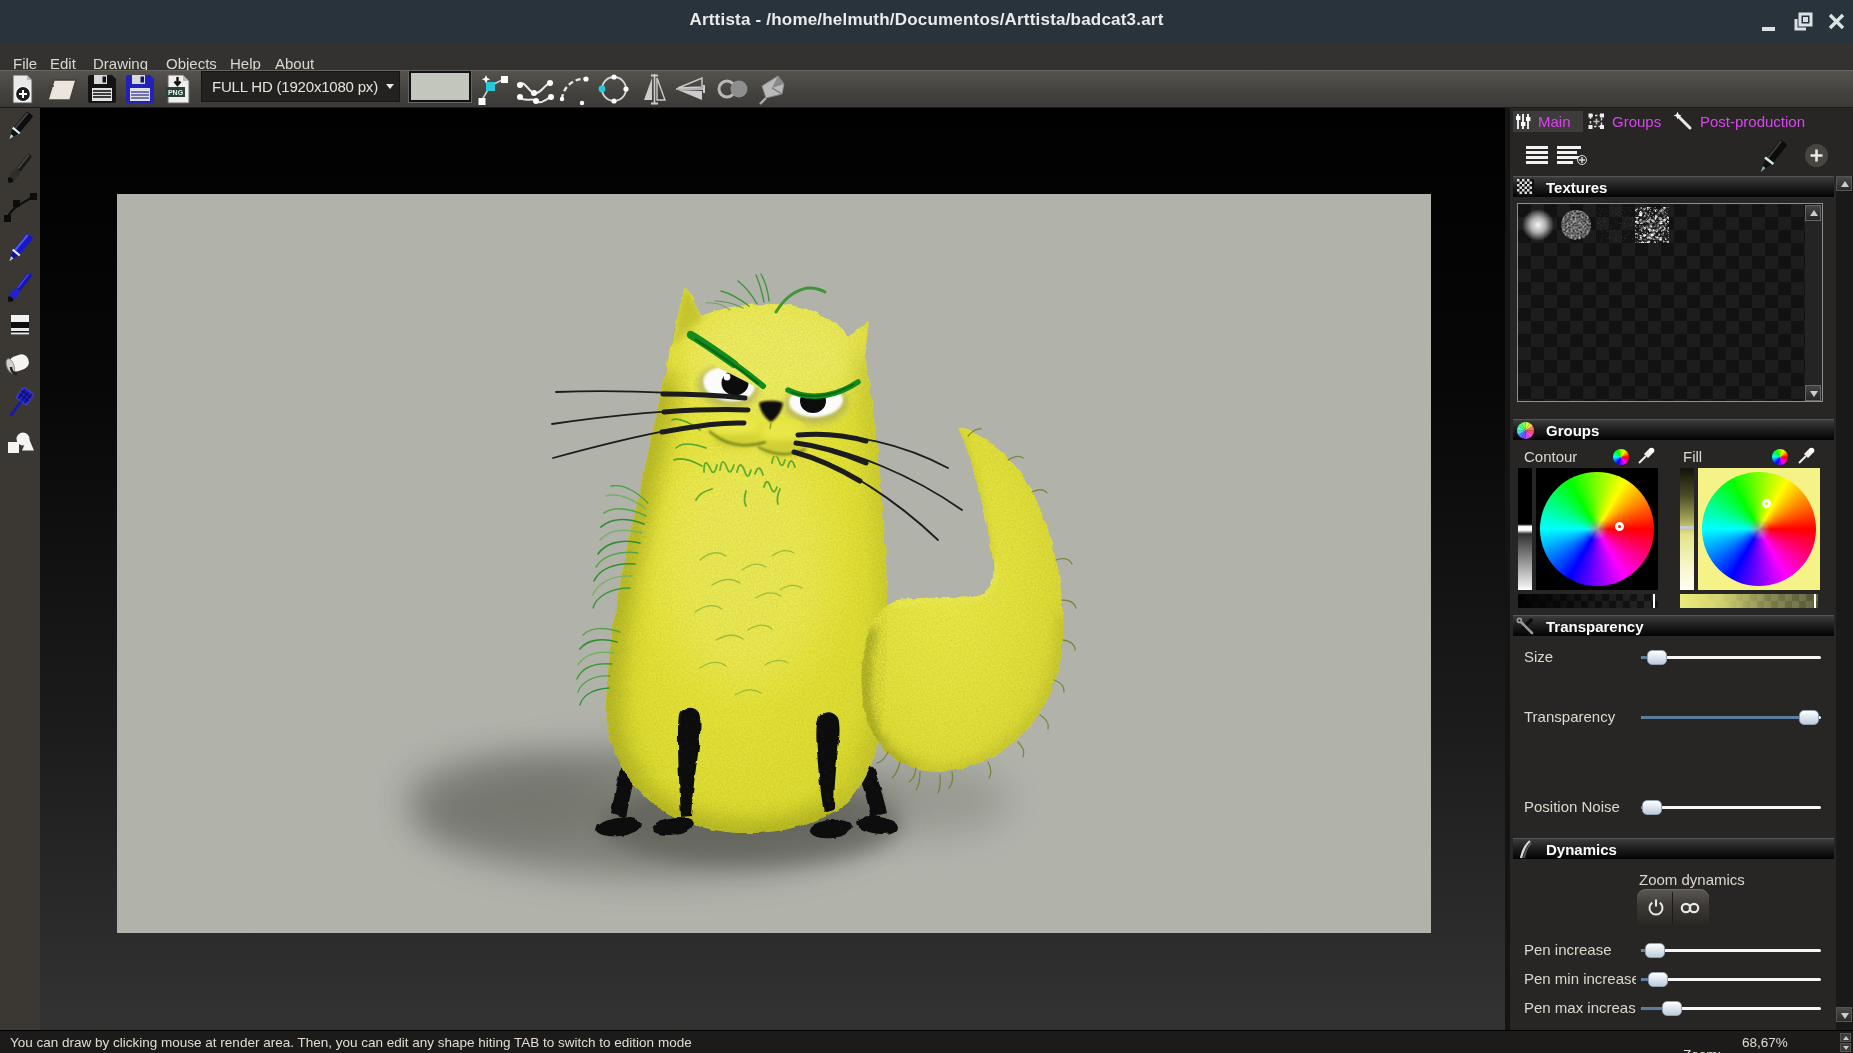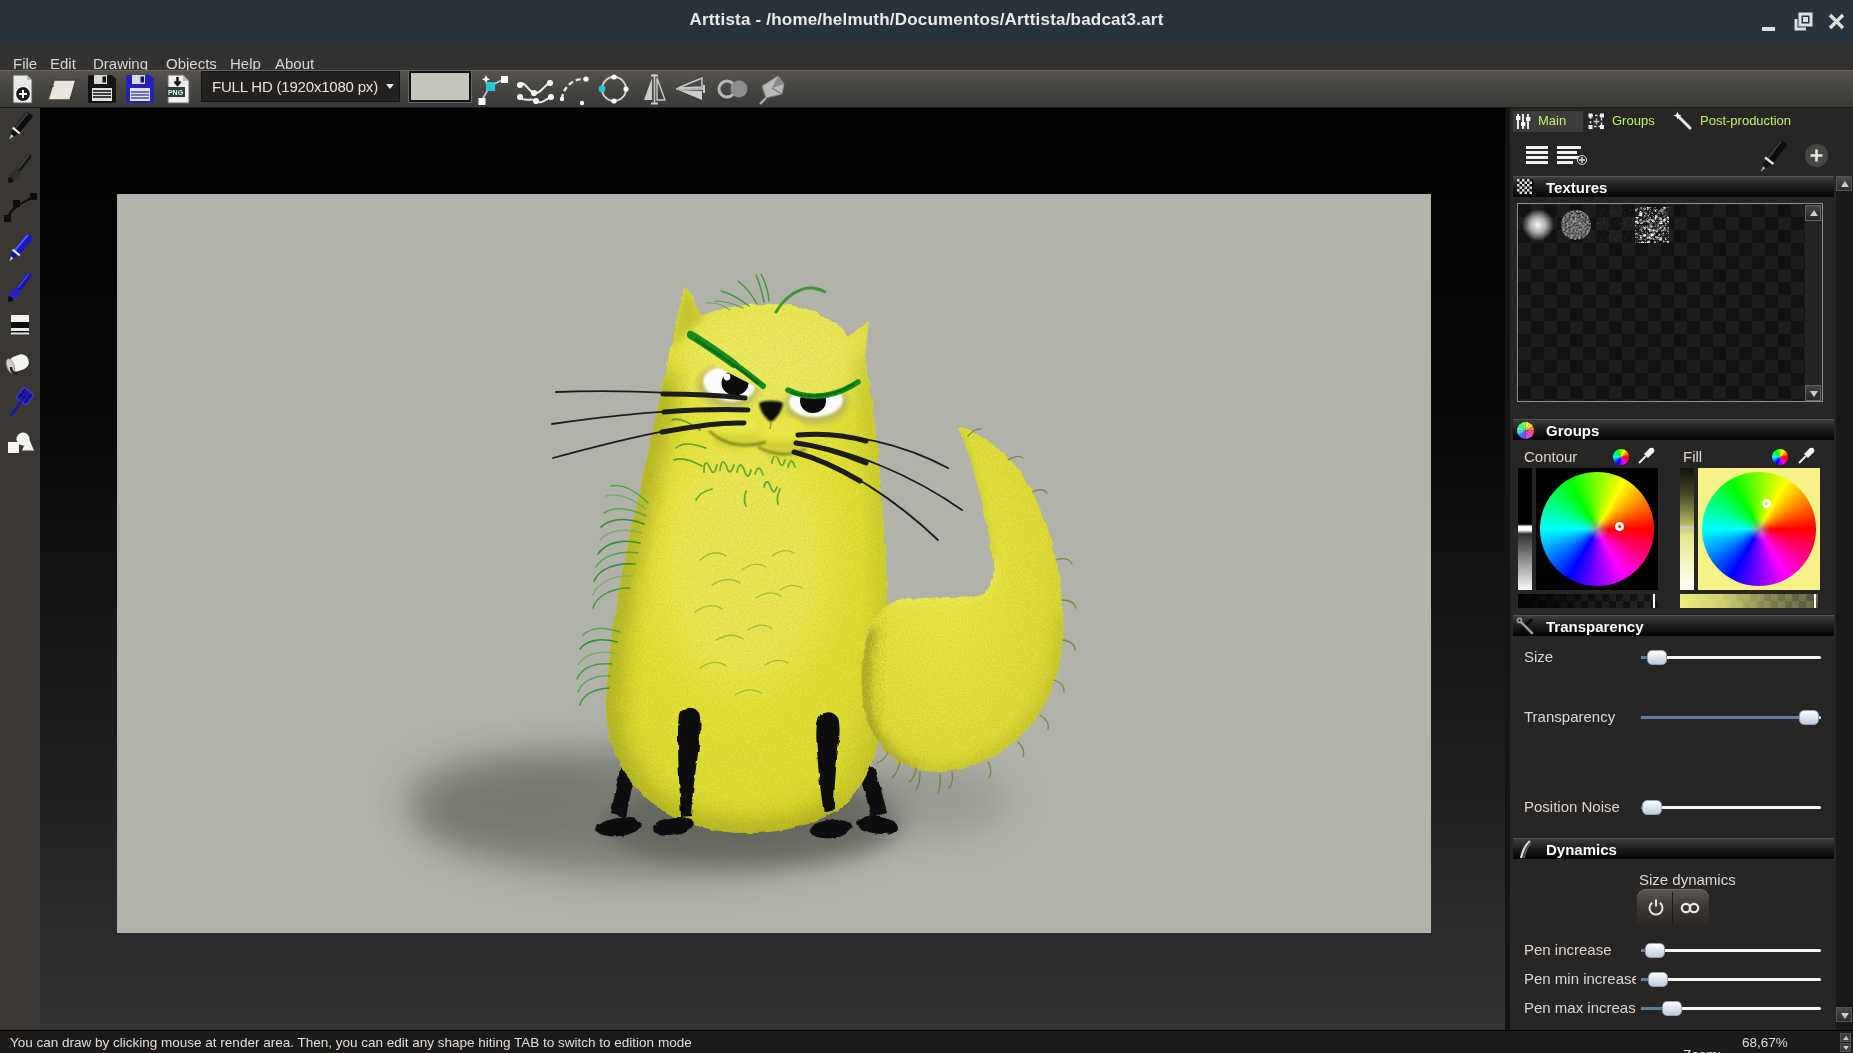--- a/index.html
+++ b/index.html
@@ -30,21 +30,21 @@
   
   #renderarea { left:40px; top:108px; width:1465px; height:922px; background:linear-gradient(180deg,#010101 0%,#070707 30%,#1c1c1c 68%,#333333 100%); }
   #panelsep { left:1505px; top:108px; width:5px; height:922px; background:#151414; }
 
   
   #canvas { left:117px; top:194px; width:1314px; height:739px; background:#b1b3ab; }
 
   
   #rightpanel { left:1510px; top:108px; width:343px; height:922px; background:#272624; }
   .ptext { color:#ddd8cf; font-size:15px; }
-  .tabtext { color:#bef264; font-size:13px; }
+  .tabtext { color:#d946ef; font-size:15px; }
   #maintab { left:3px; top:3px; width:70px; height:21px; background:#3d3c3a; }
 
   .header { position:absolute; left:3px; width:321px; height:21px; background:linear-gradient(180deg,#3d3d3d,#222 40%,#050505 95%); border-top:1px solid #555; }
   .header .htext { position:absolute; left:33px; top:2px; color:#fdfdfd; font-size:15px; font-weight:bold; }
 
   
   #texbox { left:7px; top:95px; width:306px; height:199px; border:1px solid #8f8f8f;
      background-image: conic-gradient(#1d1d1d 25%, #121212 25% 50%, #1d1d1d 50% 75%, #121212 75%);
      background-size: 26px 26px; }
   .tsb { position:absolute; width:16px; height:16px; background:linear-gradient(180deg,#454545,#262626); border:1px solid #666; color:#ccc; font-size:8px; text-align:center; line-height:15px; }
@@ -757,21 +757,21 @@
     </div>
 
     <div class="header" style="top:730px">
       <svg class="abs" style="left:4px;top:1px" width="18" height="19" viewBox="0 0 18 19">
         <path d="M4,18 C6,10 8,5 13,1" stroke="#ddd" stroke-width="2.2" fill="none"></path>
         <path d="M7,18 C8,12 10,7 14,3" stroke="#555" stroke-width="2" fill="none"></path>
       </svg>
       <span class="htext">Dynamics</span>
     </div>
 
-    <span class="abs ptext" style="left:129px;top:763px">Size dynamics</span>
+    <span class="abs ptext" style="left:129px;top:763px">Zoom dynamics</span>
     <div class="abs" style="left:127px;top:781px;width:72px;height:39px;border-radius:9px;background:linear-gradient(180deg,#5c5954 0%,#3b3834 45%,#262421 100%);box-shadow:inset 0 1px 0 #6e6b66"></div>
     <div class="abs" style="left:162px;top:784px;width:1px;height:33px;background:#1b1a18"></div>
     <svg class="abs" style="left:136px;top:790px" width="55" height="20" viewBox="0 0 55 20">
       <path d="M13.73,4.68 A6.5,6.5 0 1 1 6.27,4.68" fill="none" stroke="#e8e8e8" stroke-width="2"></path>
       <line x1="10" y1="1.5" x2="10" y2="8.5" stroke="#e8e8e8" stroke-width="2"></line>
       <g fill="none" stroke="#e8e8e8" stroke-width="2.2">
         <circle cx="40" cy="10" r="4.2"></circle>
         <circle cx="48" cy="10" r="4.2"></circle>
       </g>
     </svg>

